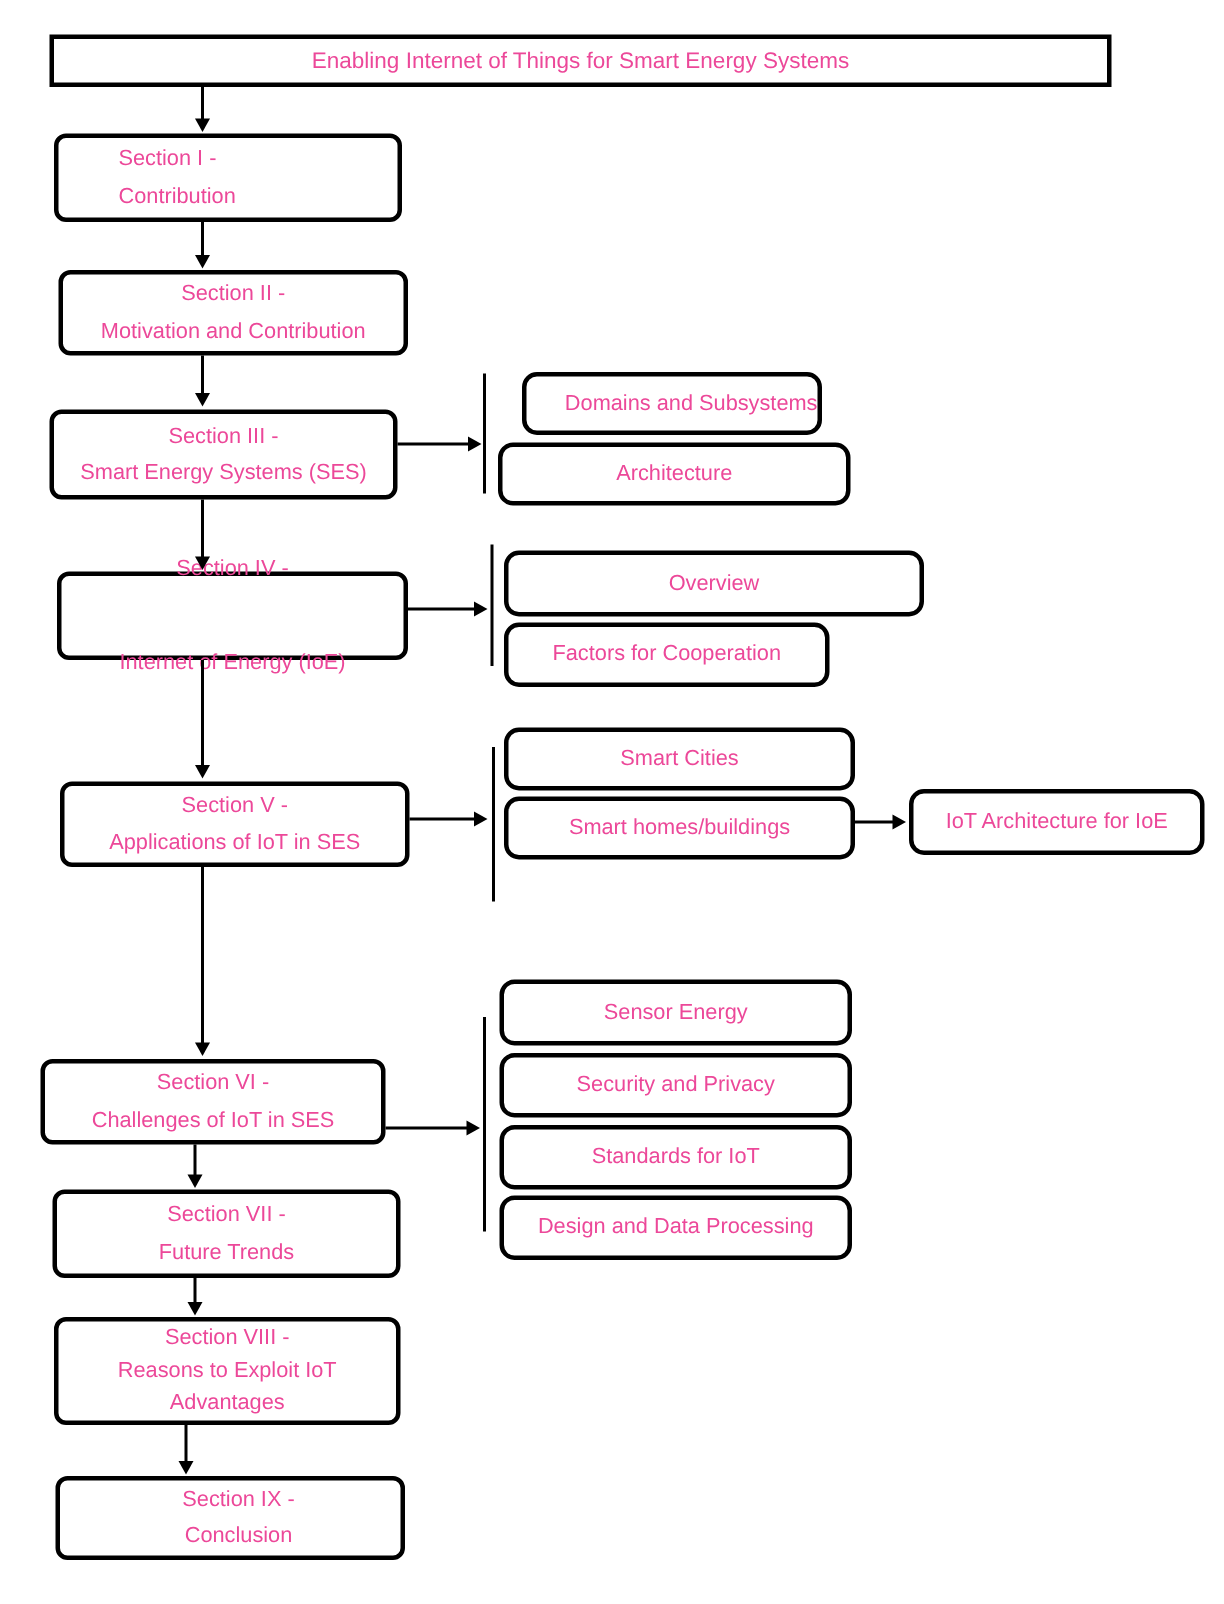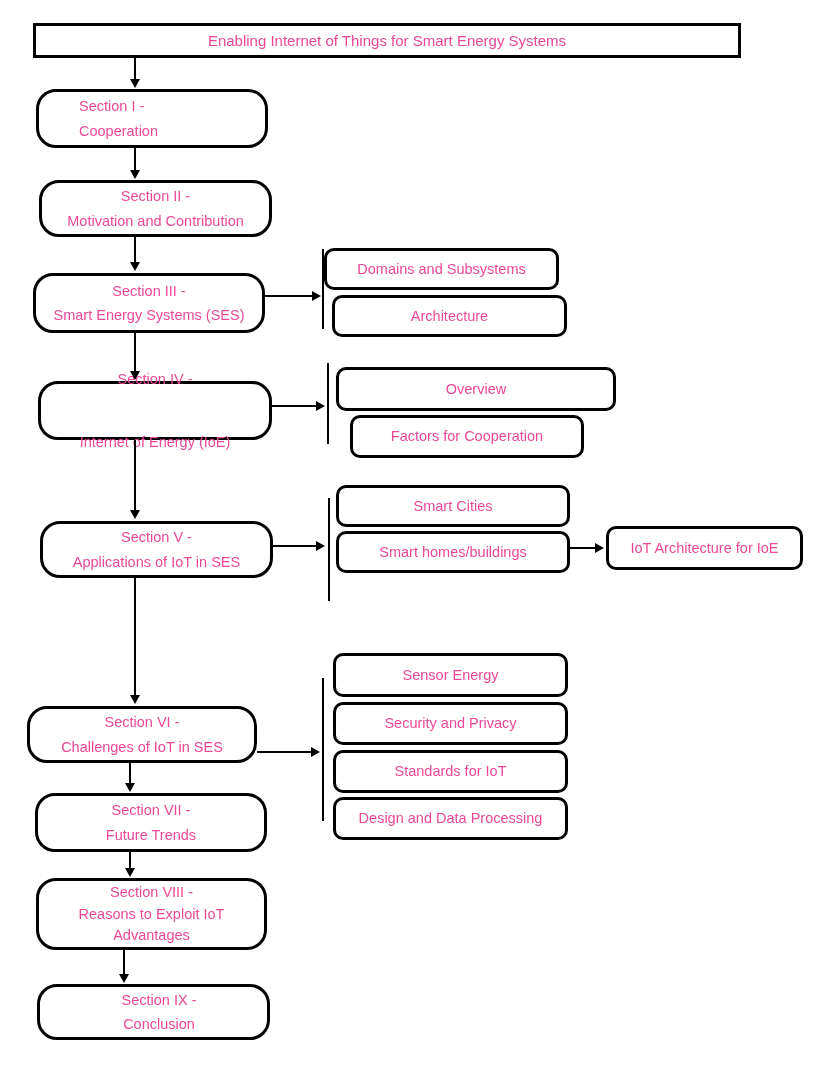--- a/index.html
+++ b/index.html
@@ -17,21 +17,21 @@
     box-sizing:border-box;
     display:flex;
     flex-direction:column;
     justify-content:center;
     align-items:center;
     text-align:center;
     font-size:14.5px;
     line-height:1;
   }
   .title-box{border-radius:0;font-size:15px;}
-  .section-box{border-radius:20px;gap:10px;}
+  .section-box{border-radius:8px;gap:10px;}
   .section-box.three{gap:7px;}
   .section-box.leftalign{align-items:flex-start;padding-left:40px;text-align:left;}
   .topic-box{border-radius:10px;}
   .vline{position:absolute;width:2px;background:#000;}
   .hline{position:absolute;height:2px;background:#000;}
   .ah-down{position:absolute;width:0;height:0;
     border-left:5px solid transparent;border-right:5px solid transparent;
     border-top:9px solid #000;}
   .ah-right{position:absolute;width:0;height:0;
     border-top:5px solid transparent;border-bottom:5px solid transparent;
@@ -42,21 +42,21 @@
 <body>
 
 <div class="canvas">
 
   <div class="box title-box" style="left:33px;top:23px;width:708px;height:35px;">
     <span>Enabling Internet of Things for Smart Energy Systems</span>
   </div>
 
   <div class="box section-box leftalign" style="left:36px;top:89px;width:232px;height:59px;">
     <div>Section I -</div>
-    <div>Cooperation</div>
+    <div>Contribution</div>
   </div>
 
   <div class="box section-box" style="left:39px;top:180px;width:233px;height:57px;">
     <div>Section II -</div>
     <div>Motivation and Contribution</div>
   </div>
 
   <div class="box section-box" style="left:33px;top:273px;width:232px;height:60px;">
     <div>Section III -</div>
     <div>Smart Energy Systems (SES)</div>
@@ -86,31 +86,31 @@
     <div>Section VIII -</div>
     <div>Reasons to Exploit IoT</div>
     <div>Advantages</div>
   </div>
 
   <div class="box section-box" style="left:37px;top:984px;width:233px;height:56px;padding-left:11px;">
     <div>Section IX -</div>
     <div>Conclusion</div>
   </div>
 
-  <div class="box topic-box" style="left:324px;top:248px;width:235px;height:42px;">
+  <div class="box topic-box" style="left:348px;top:248px;width:200px;height:42px;align-items:flex-end;">
     <span>Domains and Subsystems</span>
   </div>
   <div class="box topic-box" style="left:332px;top:295px;width:235px;height:42px;">
     <span>Architecture</span>
   </div>
 
   <div class="box topic-box" style="left:336px;top:367px;width:280px;height:44px;">
     <span>Overview</span>
   </div>
-  <div class="box topic-box" style="left:336px;top:415px;width:234px;height:43px;margin-left:14px;">
+  <div class="box topic-box" style="left:336px;top:415px;width:217px;height:43px;">
     <span>Factors for Cooperation</span>
   </div>
 
   <div class="box topic-box" style="left:336px;top:485px;width:234px;height:42px;">
     <span>Smart Cities</span>
   </div>
   <div class="box topic-box" style="left:336px;top:531px;width:234px;height:42px;">
     <span>Smart homes/buildings</span>
   </div>
   <div class="box topic-box" style="left:606px;top:526px;width:197px;height:44px;">

